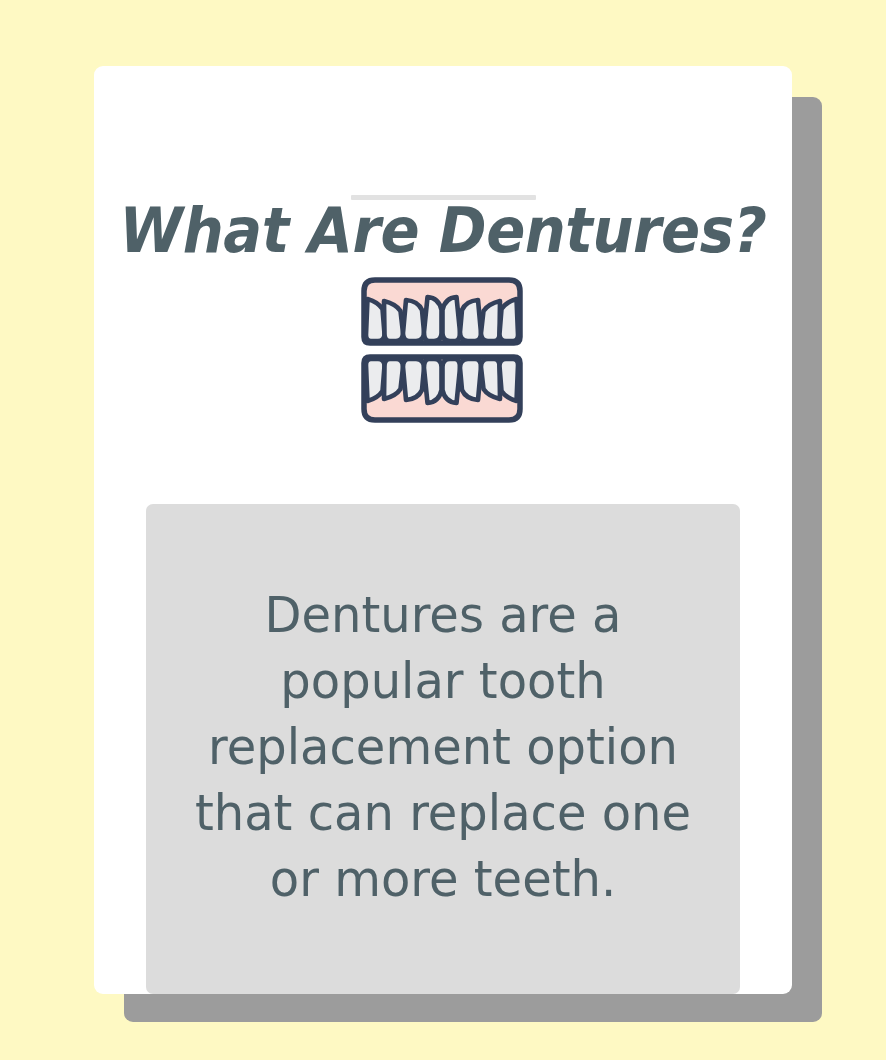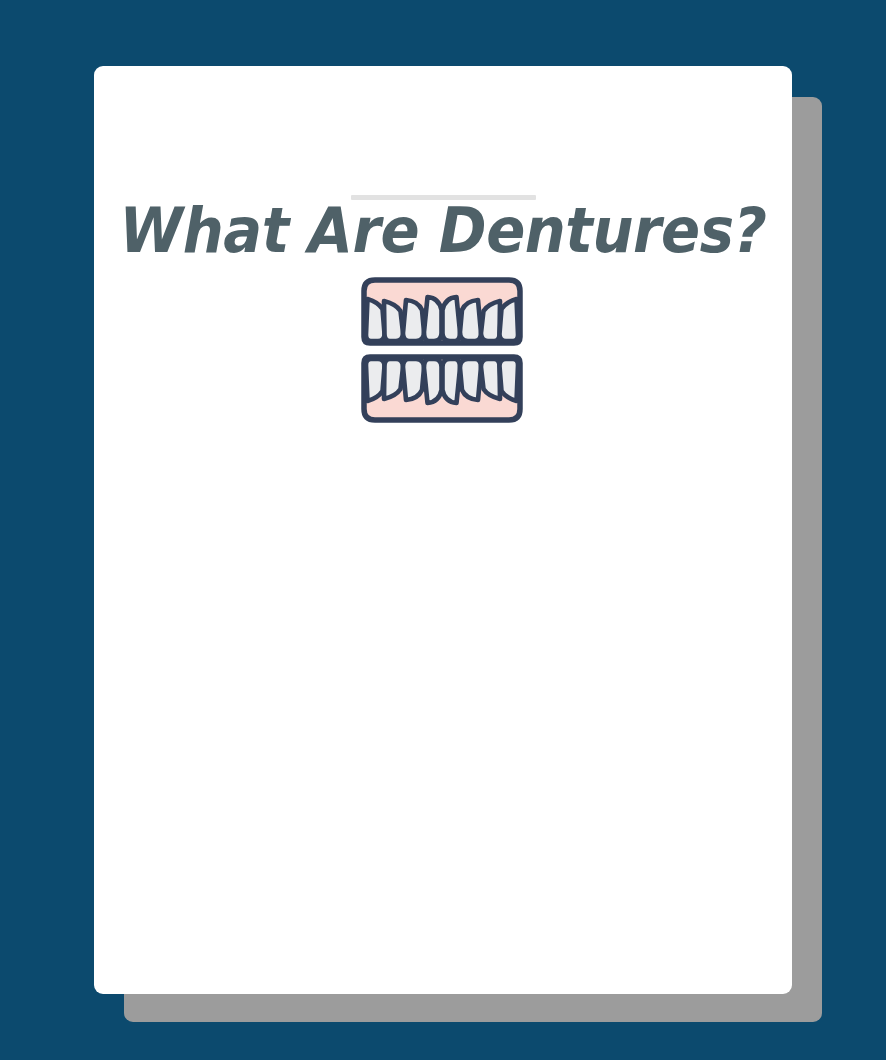--- a/index.html
+++ b/index.html
@@ -16,21 +16,21 @@
     position: relative;
   }
 
   
   #stage {
     position: absolute;
     left: 0;
     top: 0;
     width: 886px;
     height: 1060px;
-    background: #0c4a6e;
+    background: #fef9c3;
   }
 
   
   .shadow-panel {
     position: absolute;
     left: 124px;
     top: 97px;
     width: 698px;
     height: 925px;
     background: #9c9c9c;
@@ -177,15 +177,18 @@
             <path d="M120 44 Q108 43 104 34 L102 12 Q102 3 110 3 L117 3 Q123 3 123 11 Z"></path>
 
             <path d="M142 43 Q130 40 125.5 33 L123 11 Q123 3 130 3 L136 3 Q141.5 3 141.5 10 Z"></path>
 
             <path d="M158.5 45 Q148 42 143.5 35 L141.5 10 Q141.5 3 148 3 L155 3 Q160 3 160 9 Z"></path>
           </g>
         </g>
       </svg>
     </div>
 
+    <div class="body-panel">
+      <p class="body-text">Dentures are a popular tooth replacement option that can replace one or more teeth.</p>
+    </div>
 
   </div>
 </div>
 
 </body></html>

